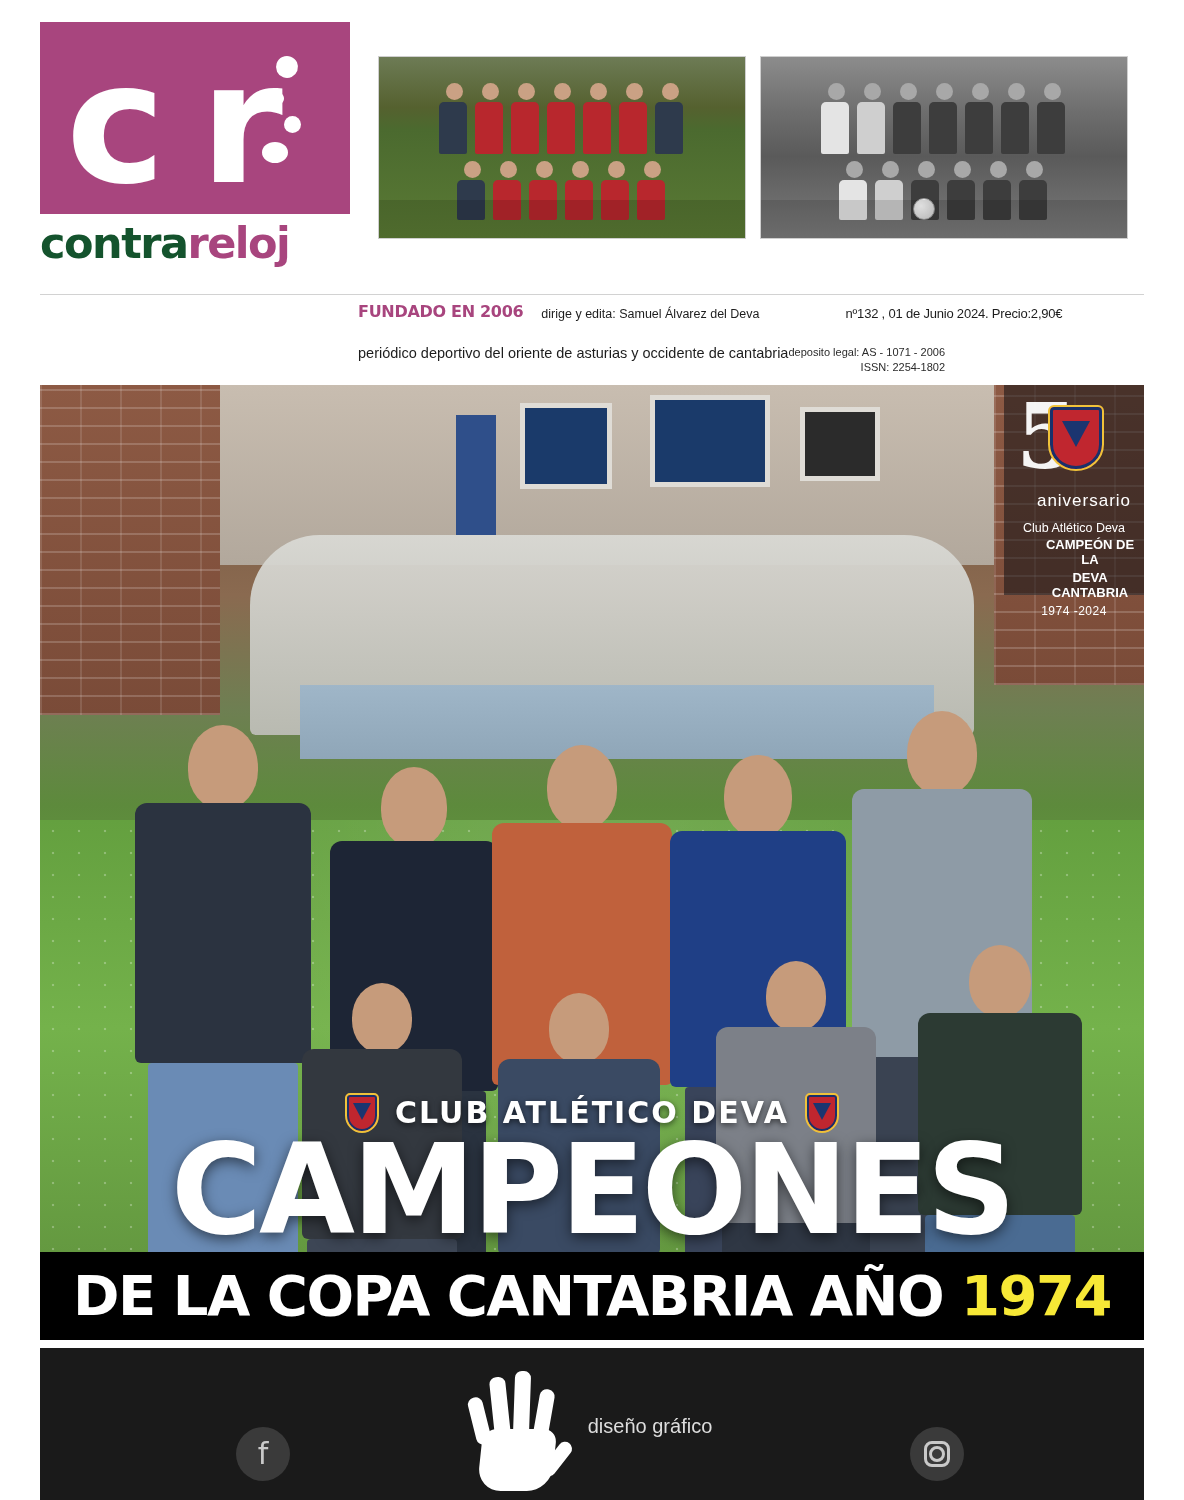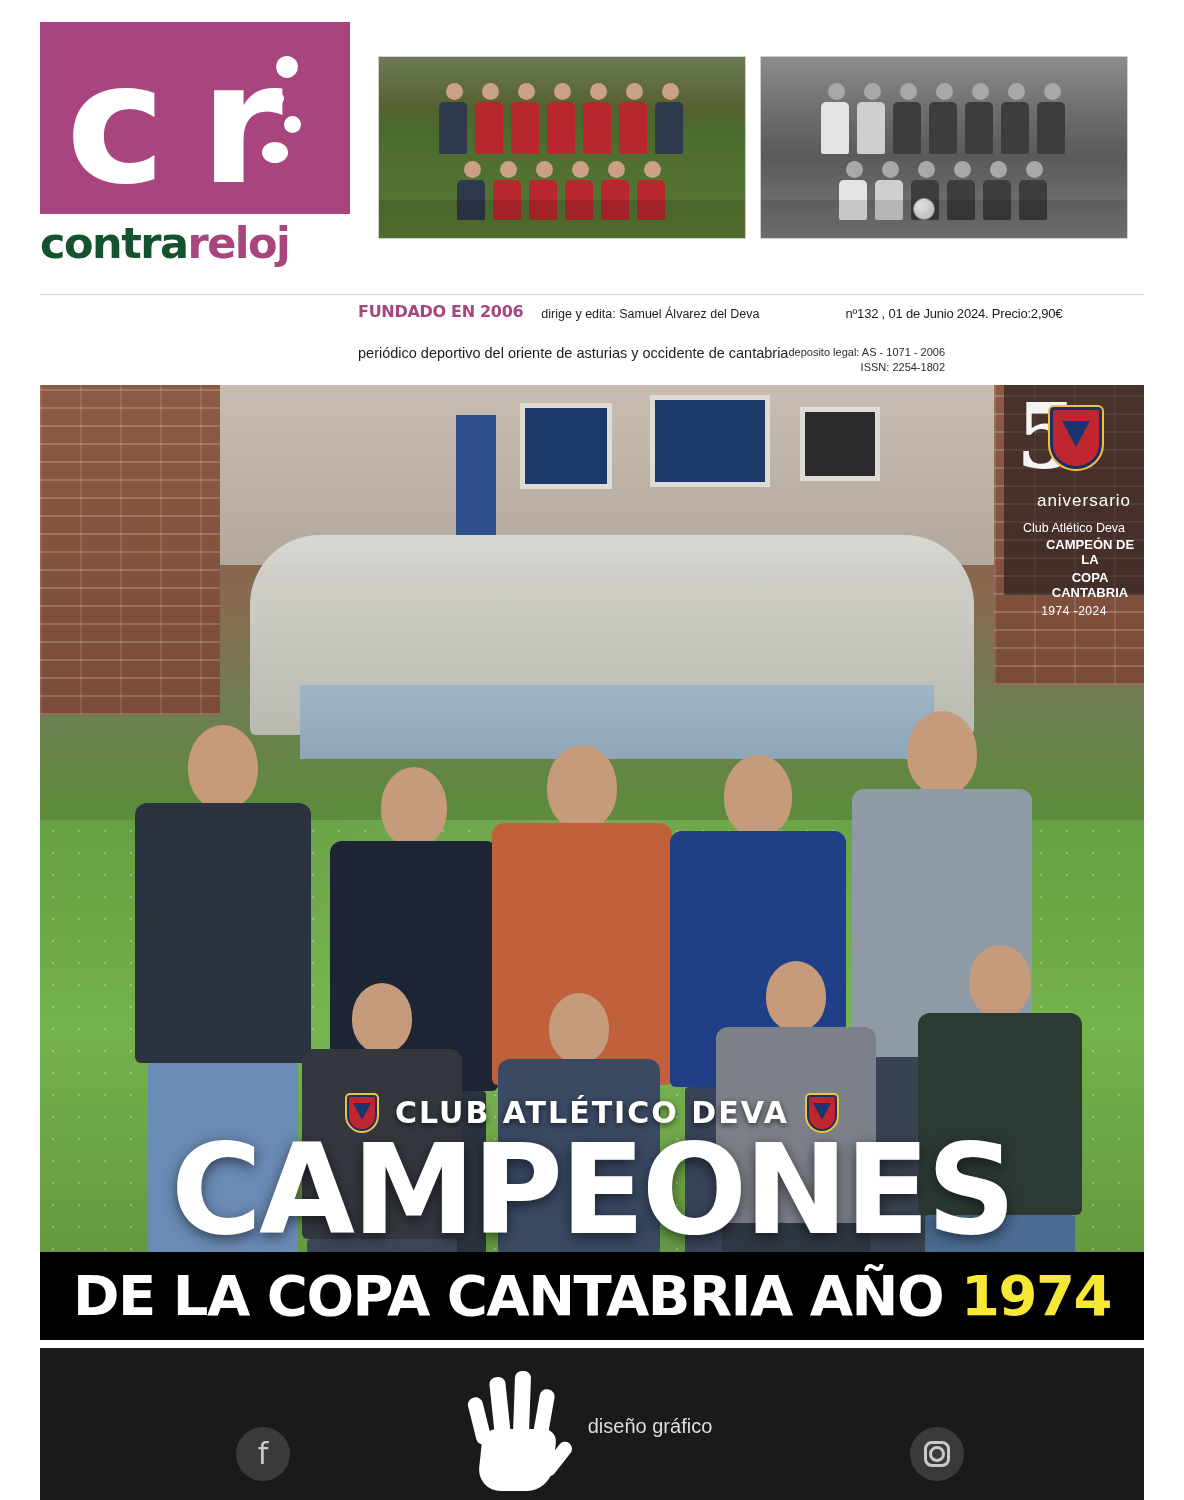--- a/index.html
+++ b/index.html
@@ -595,21 +595,21 @@
     </div>
 
     <div class="badge">
       <div class="badge-50">
         <span class="num">5</span>
         <span class="crest"></span>
       </div>
       <div class="badge-anniv">aniversario</div>
       <div class="badge-club">Club Atlético Deva</div>
       <div class="badge-champ">CAMPEÓN DE LA</div>
-      <div class="badge-champ">COPA CANTABRIA</div>
+      <div class="badge-champ">DEVA CANTABRIA</div>
       <div class="badge-years">1974 -2024</div>
     </div>
 
     <div class="club-strip">
       <span class="shield"></span>
       <span class="club-name">CLUB ATLÉTICO DEVA</span>
       <span class="shield"></span>
     </div>
 
     <div class="big-title">CAMPEONES</div>

